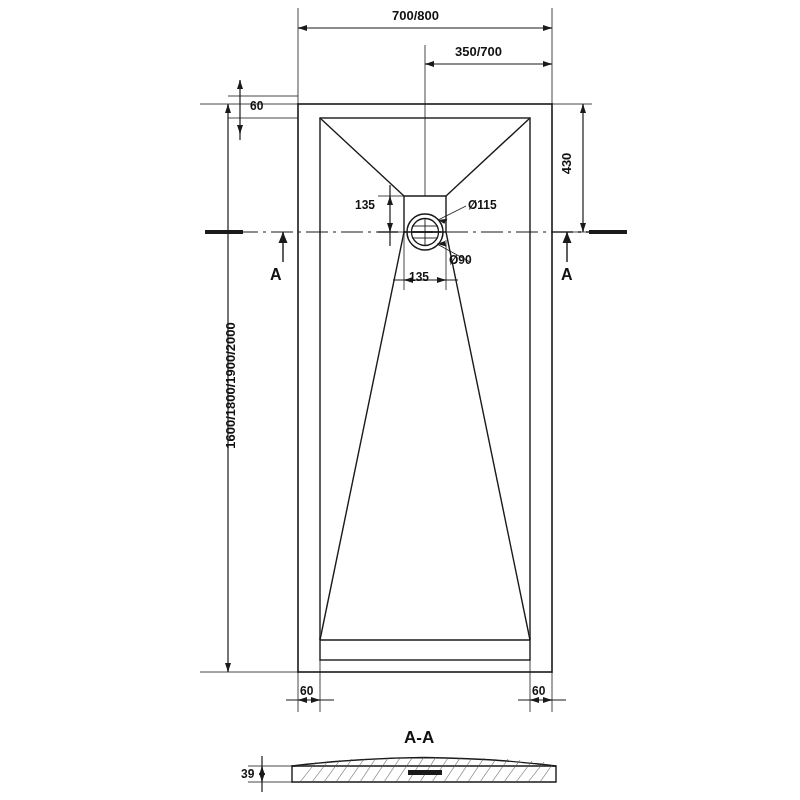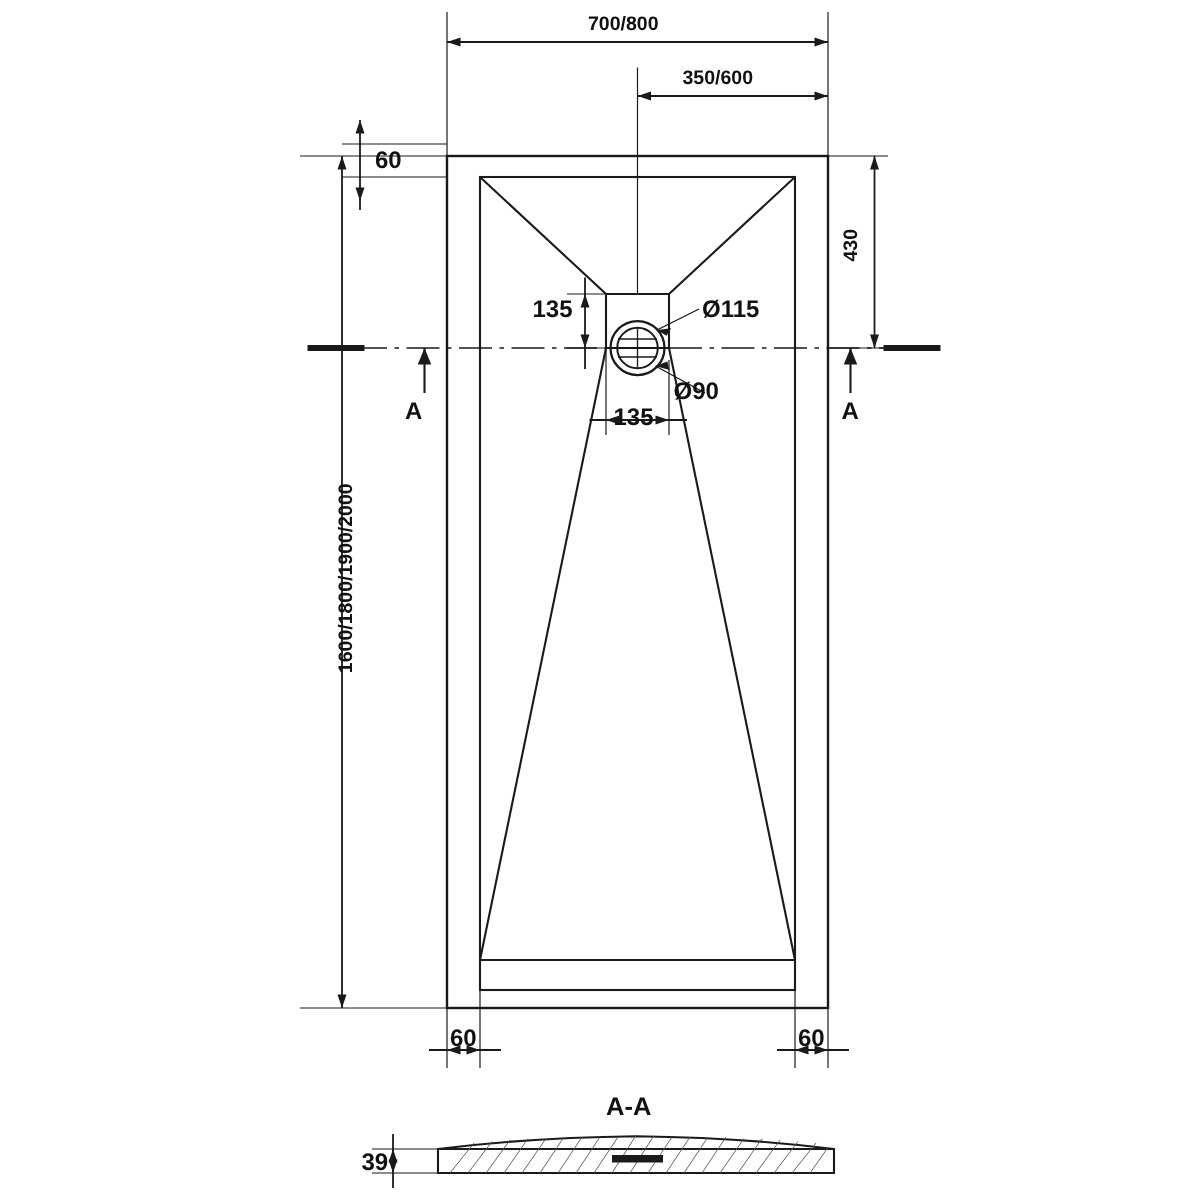--- a/index.html
+++ b/index.html
@@ -1,20 +1,20 @@
 <!DOCTYPE html>
 <html><head>
 <meta charset="utf-8">
 <style>
   html,body{margin:0;padding:0;background:#ffffff;}
   body{width:800px;height:800px;font-family:"Liberation Sans",sans-serif;color:#1a1a1a;}
   #sheet{position:relative;width:800px;height:800px;overflow:hidden;}
   svg{display:block;}
   .lbl{position:absolute;font-size:13px;font-weight:700;color:#111;white-space:nowrap;letter-spacing:0px;}
-  .lbl.small{font-size:16px;}
+  .lbl.small{font-size:12px;}
 </style>
 </head>
 <body>
 
 <div id="sheet">
 
   <svg width="800" height="800" viewBox="0 0 800 800">
     <g stroke="#1a1a1a" fill="none" stroke-width="1.2" shape-rendering="geometricPrecision">
 
       <g stroke-width="0.8">
@@ -153,21 +153,21 @@
 
       <rect x="408" y="770" width="34" height="5" fill="#1a1a1a" stroke="none"></rect>
 
       <line x1="262" y1="756" x2="262" y2="792"></line>
       <path d="M262,766 l-3,9 h6 z" fill="#1a1a1a" stroke="none"></path>
       <path d="M262,782 l-3,-9 h6 z" fill="#1a1a1a" stroke="none"></path>
     </g>
   </svg>
 
   <div class="lbl" style="left:392px;top:8px;">700/800</div>
-  <div class="lbl" style="left:455px;top:44px;">350/600</div>
+  <div class="lbl" style="left:455px;top:44px;">350/700</div>
   <div class="lbl small" style="left:250px;top:99px;">60</div>
 
   <div class="lbl" style="left:556px;top:156px;">
     <span style="display:inline-block;transform:rotate(-90deg);">430</span>
   </div>
 
   <div class="lbl small" style="left:355px;top:198px;">135</div>
   <div class="lbl small" style="left:409px;top:270px;">135</div>
   <div class="lbl small" style="left:468px;top:198px;">Ø115</div>
   <div class="lbl small" style="left:449px;top:253px;">Ø90</div>

